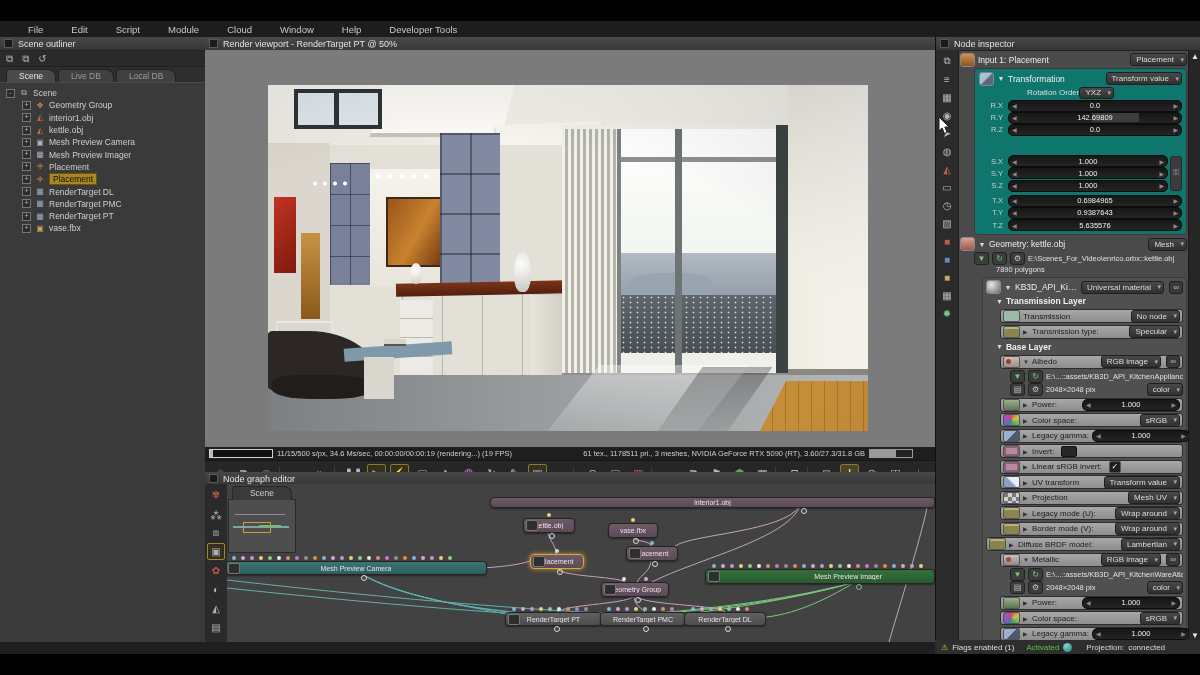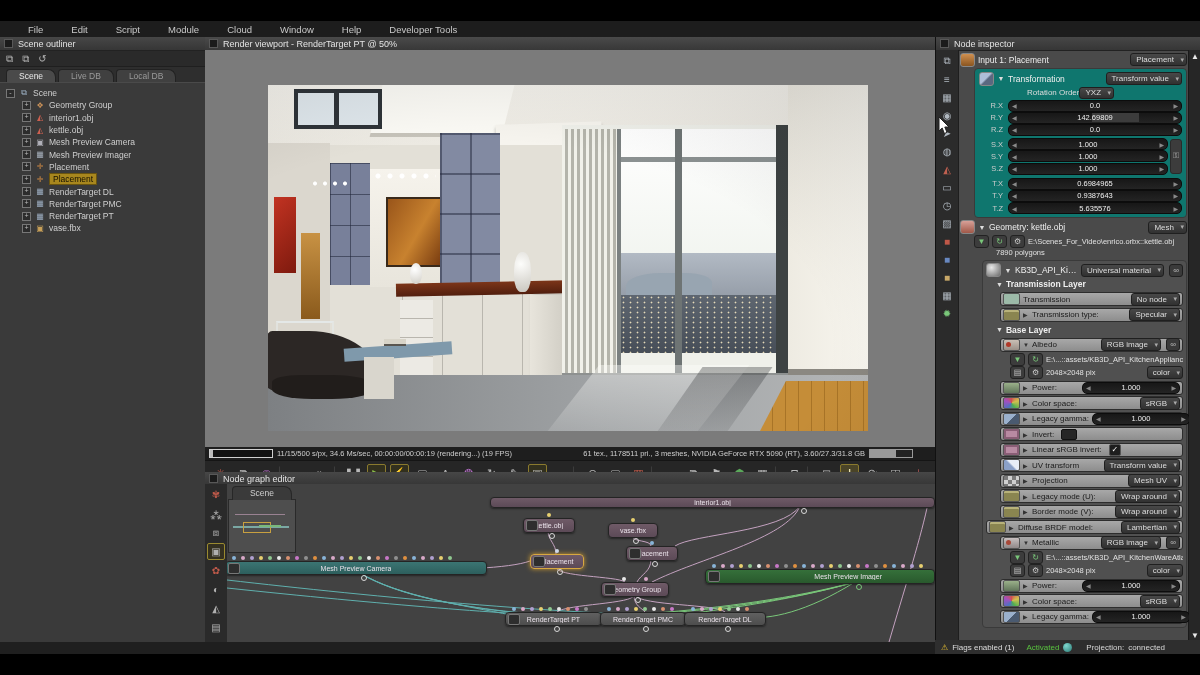--- a/index.html
+++ b/index.html
@@ -626,21 +626,21 @@
                 <span class="val">142.69809</span>
               </span>
             </div>
             <div class="srow">
               <span class="slabel">R.Z</span>
               <span class="strack">
                 <span class="val">0.0</span>
               </span>
             </div>
           </div>
-        <div class="sgroup" style="margin-top:2px">
+        <div class="sgroup" style="margin-top:19px">
           <div class="sgcol">
 
           <div class="srow">
                 <span class="slabel">S.X</span>
                 <span class="strack">
                   <span class="val">1.000</span>
                 </span>
               </div>
               <div class="srow">
                 <span class="slabel">S.Y</span>

